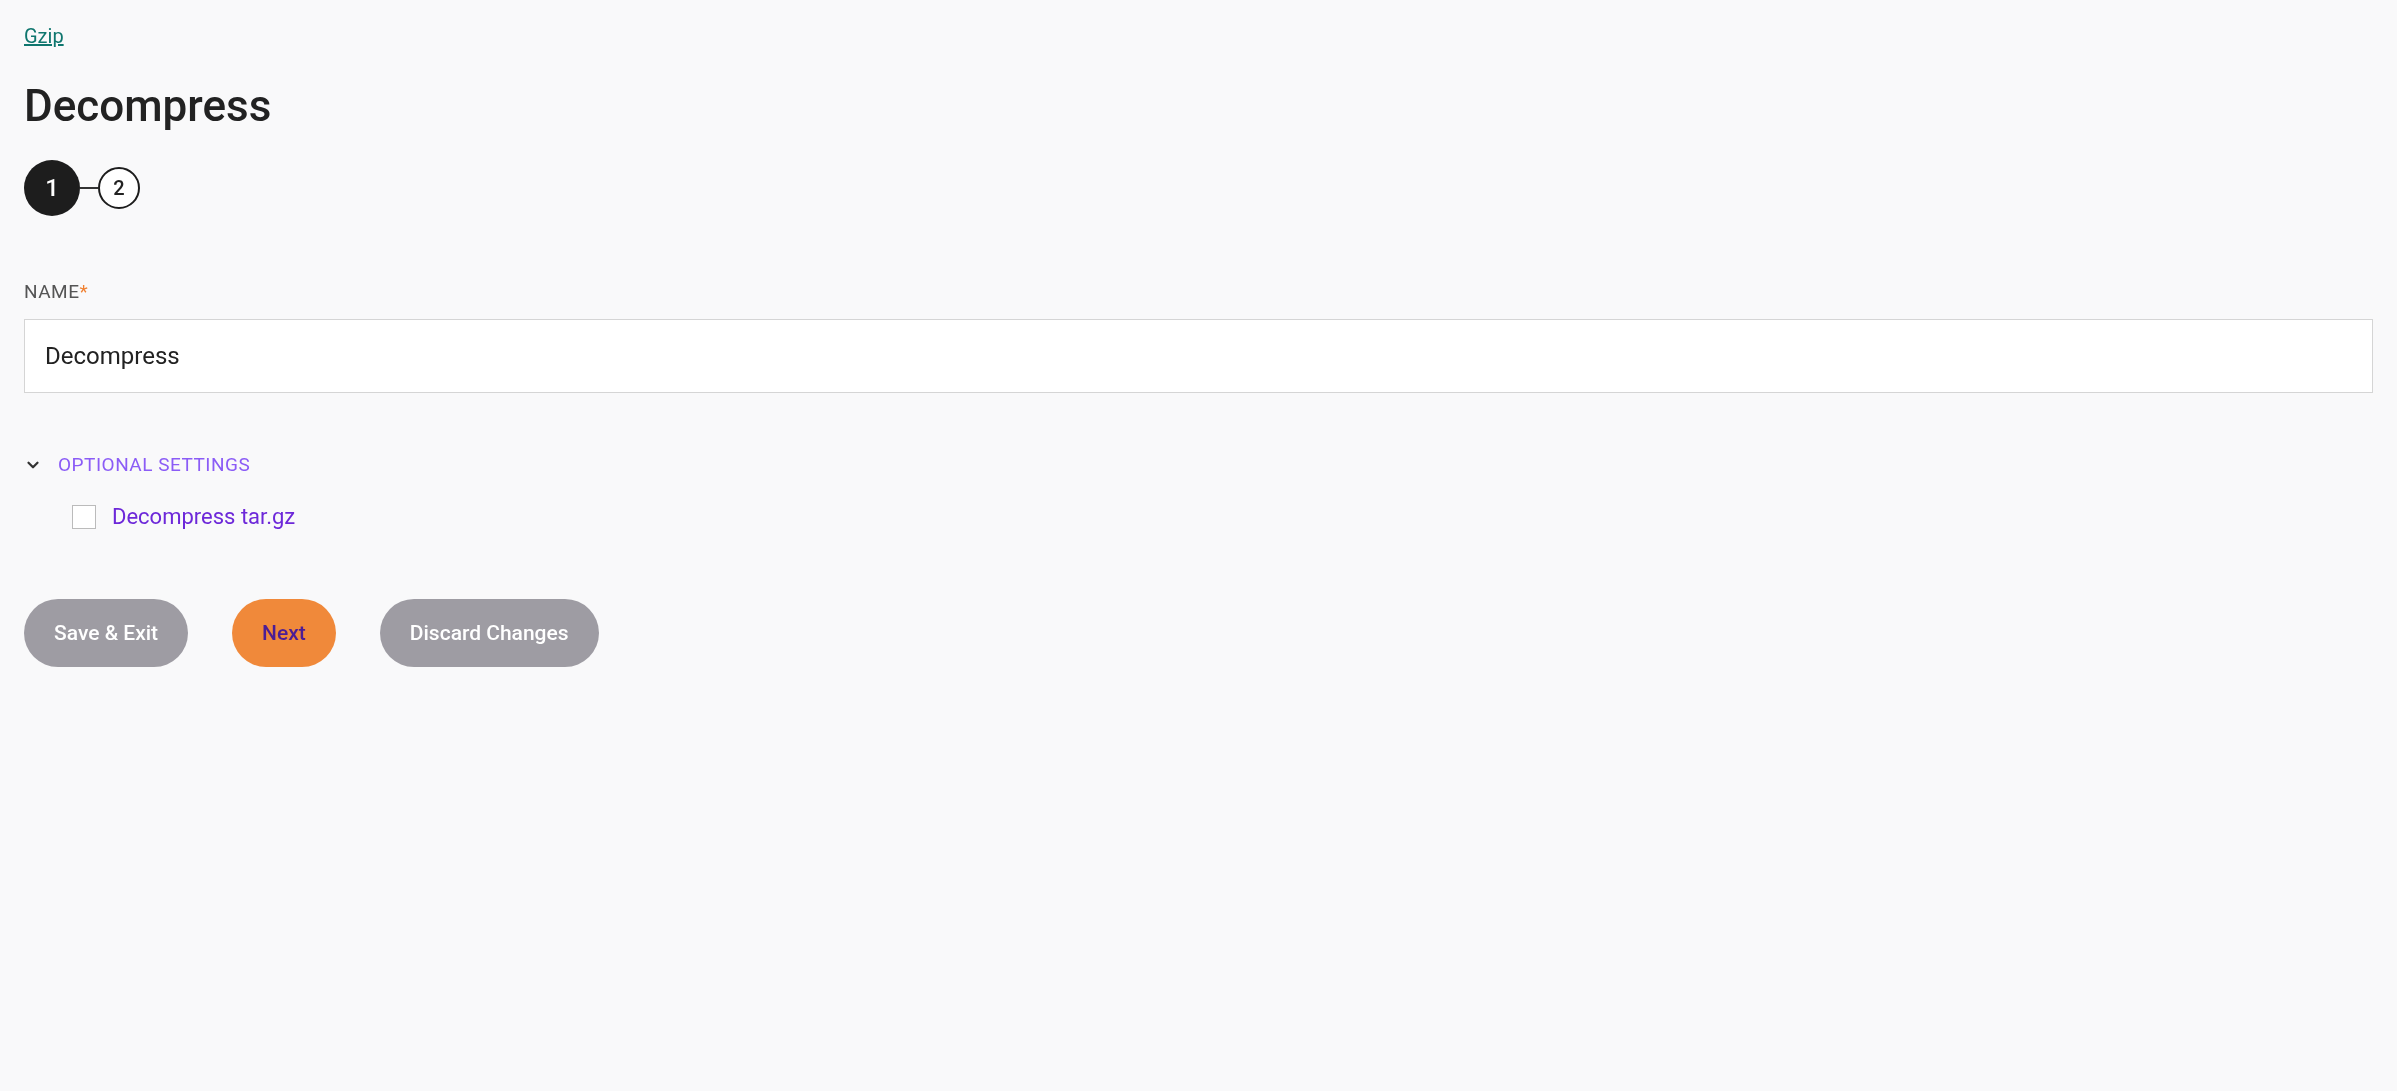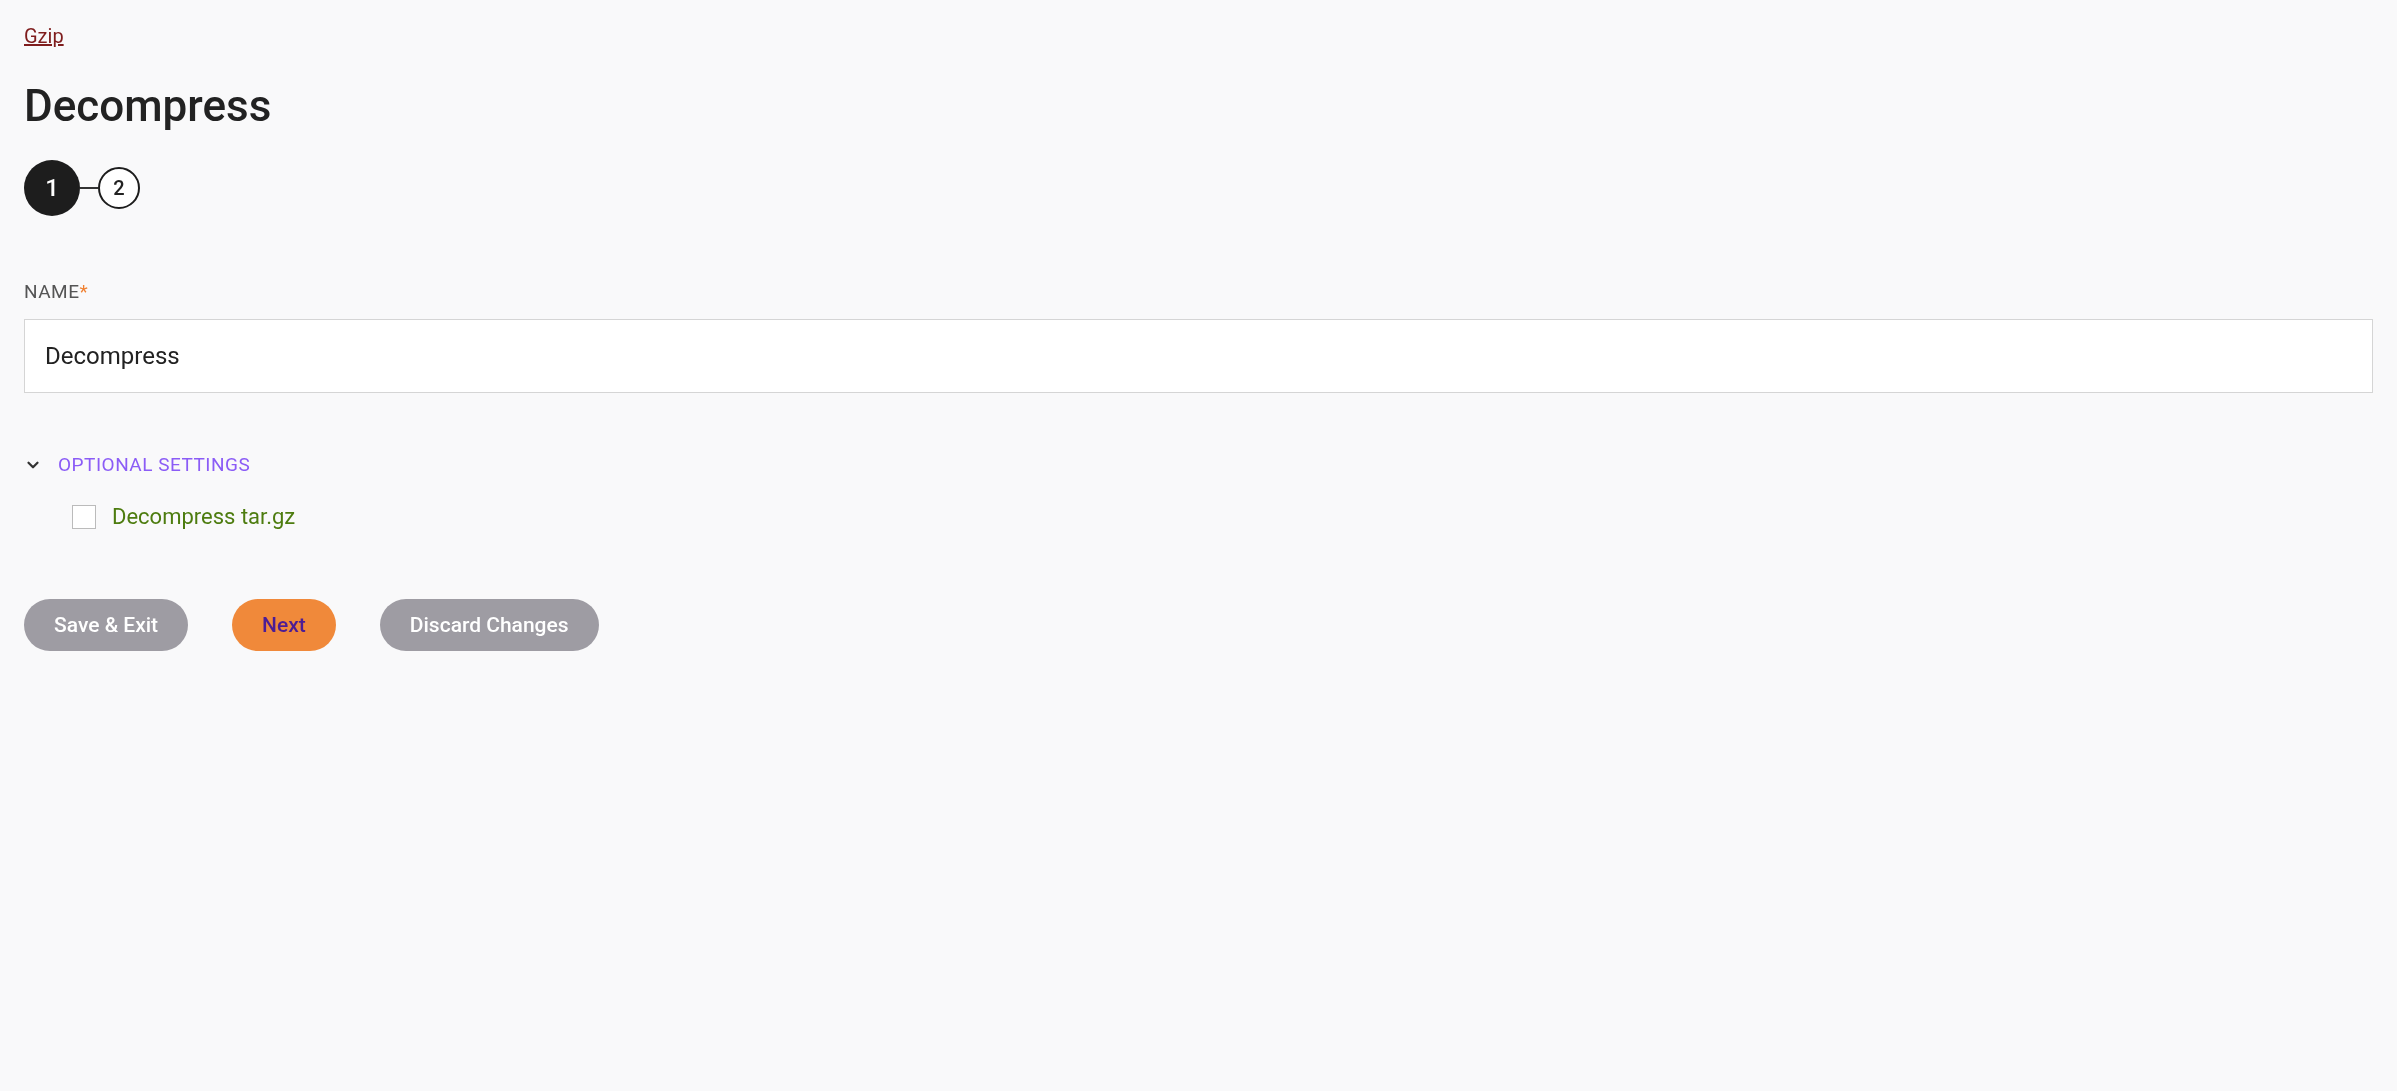--- a/index.html
+++ b/index.html
@@ -8,21 +8,21 @@
       padding: 0;
     }
     body {
       font-family: -apple-system, BlinkMacSystemFont, "Segoe UI", Roboto, "Helvetica Neue", Arial, sans-serif;
       background: #f9f9fa;
       padding: 24px;
       color: #333;
     }
     .breadcrumb-link {
       font-size: 20px;
-      color: #7f1d1d;
+      color: #0f766e;
       text-decoration: underline;
       display: inline-block;
     }
     .page-title {
       font-size: 44px;
       font-weight: 500;
       color: #222;
       margin-top: 32px;
       margin-bottom: 28px;
     }
@@ -117,30 +117,30 @@
       appearance: none;
       -webkit-appearance: none;
       flex-shrink: 0;
     }
     .checkbox:checked {
       background: #f08030;
       border-color: #f08030;
     }
     .checkbox-label {
       font-size: 22px;
-      color: #4d7c0f;
+      color: #6d28d9;
     }
     .button-row {
       display: flex;
       gap: 44px;
       align-items: center;
     }
     .btn {
       border: none;
-      padding: 14px 30px;
+      padding: 22px 30px;
       font-size: 21px;
       font-weight: 500;
       border-radius: 999px;
       cursor: pointer;
       font-family: inherit;
     }
     .btn-secondary {
       background: #9e9ca3;
       color: #fff;
     }

